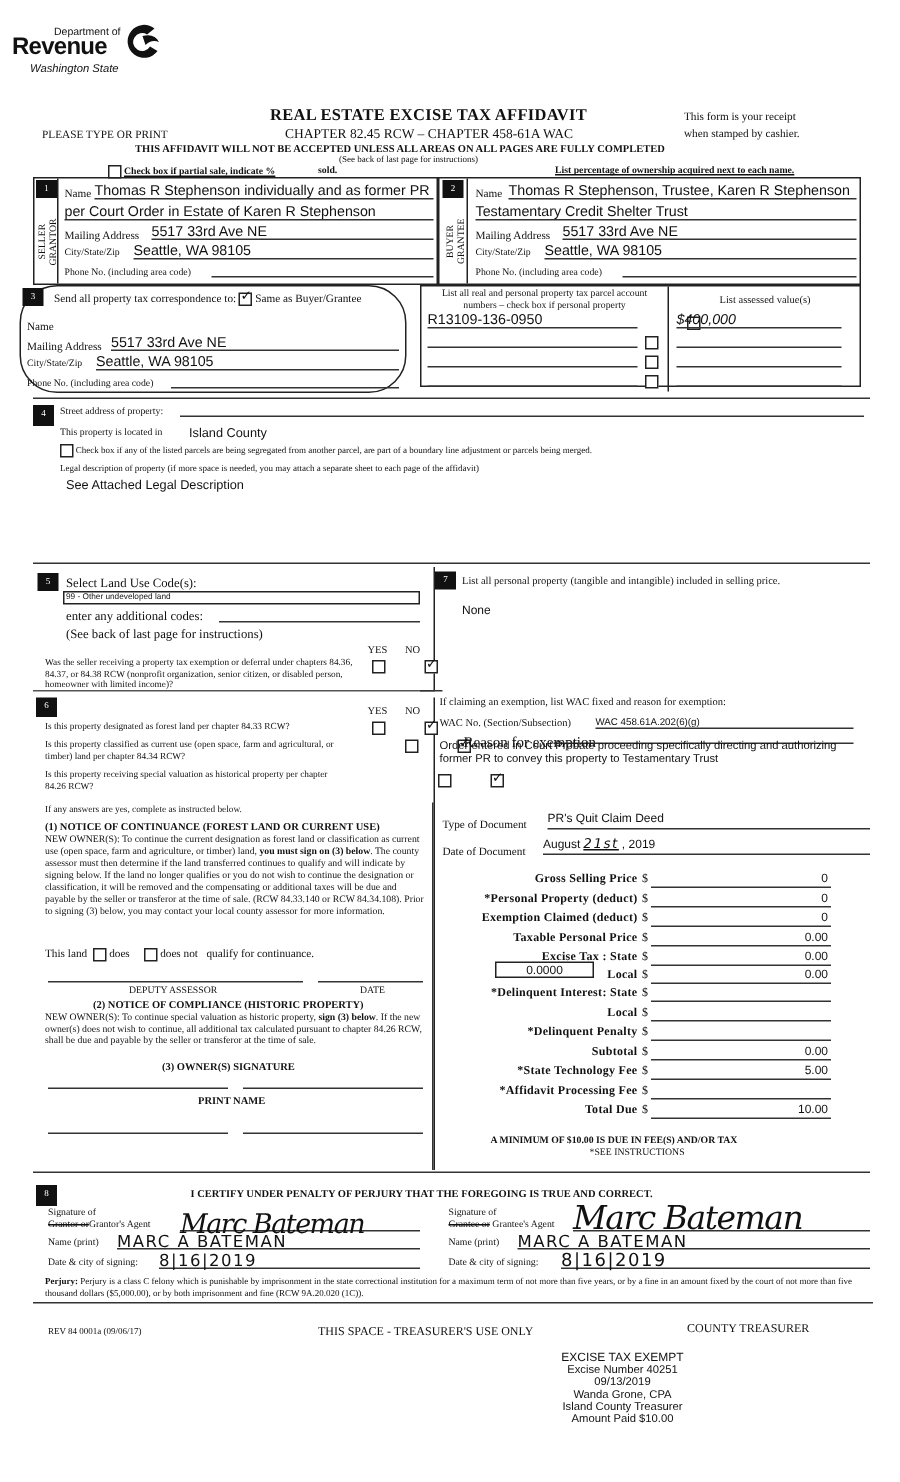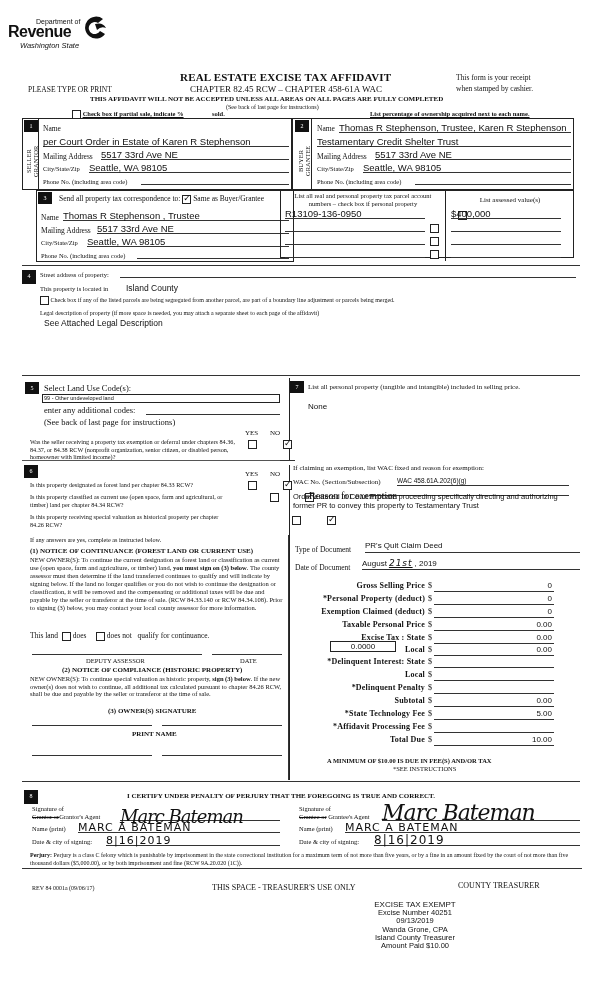--- a/index.html
+++ b/index.html
@@ -51,20 +51,21 @@
 <div class="abs bold" style="left:370px;top:110px;font-size:6.5px;text-decoration:underline;">List percentage of ownership acquired next to each name.</div>
 
 <div class="box" style="left:22px;top:118px;width:270px;height:72px;border-width:1px 1px 1px 1px;">
   <div class="secnum" style="left:1px;top:1px;">1</div>
   <div class="abs" style="left:15px;top:0;width:1px;height:70px;background:#222;"></div>
   <div class="vert" style="left:2px;top:22px;height:40px;width:12px;">
     <span>SELLER</span><br>
     <span>GRANTOR</span>
   </div>
   <div class="abs lbl" style="left:20px;top:5px;">Name</div>
+  <div class="line" style="left:40px;top:3px;width:226px;height:11px;"><span class="hw">Thomas R Stephenson individually and as former PR</span></div>
   <div class="line" style="left:20px;top:17px;width:246px;height:11px;"><span class="hw">per Court Order in Estate of Karen R Stephenson</span></div>
   <div class="abs lbl" style="left:20px;top:33px;">Mailing Address</div>
   <div class="line" style="left:78px;top:30px;width:188px;height:11px;"><span class="hw">5517 33rd Ave NE</span></div>
   <div class="abs lbl" style="left:20px;top:46px;font-size:6.5px;">City/State/Zip</div>
   <div class="line" style="left:66px;top:43px;width:200px;height:11px;"><span class="hw">Seattle, WA 98105</span></div>
   <div class="abs lbl" style="left:20px;top:59px;font-size:6.5px;">Phone No. (including area code)</div>
   <div class="line" style="left:118px;top:58px;width:148px;height:8px;"></div>
 </div>
 
 <div class="box" style="left:292px;top:118px;width:282px;height:72px;">
@@ -78,49 +79,48 @@
   <div class="line" style="left:46px;top:3px;width:232px;height:11px;"><span class="hw">Thomas R Stephenson, Trustee, Karen R Stephenson</span></div>
   <div class="line" style="left:24px;top:17px;width:254px;height:11px;"><span class="hw">Testamentary Credit Shelter Trust</span></div>
   <div class="abs lbl" style="left:24px;top:33px;">Mailing Address</div>
   <div class="line" style="left:82px;top:30px;width:196px;height:11px;"><span class="hw">5517 33rd Ave NE</span></div>
   <div class="abs lbl" style="left:24px;top:46px;font-size:6.5px;">City/State/Zip</div>
   <div class="line" style="left:70px;top:43px;width:208px;height:11px;"><span class="hw">Seattle, WA  98105</span></div>
   <div class="abs lbl" style="left:24px;top:59px;font-size:6.5px;">Phone No. (including area code)</div>
   <div class="line" style="left:122px;top:58px;width:156px;height:8px;"></div>
 </div>
 
-<div class="box" style="left:36px;top:190px;width:258px;height:72px;">
+<div class="box" style="left:13px;top:190px;width:258px;height:72px;border-radius:25px;">
   <div class="secnum" style="left:1px;top:1px;">3</div>
   <div class="abs" style="left:22px;top:3px;font-size:7.5px;white-space:nowrap;">
     <span>Send all property tax correspondence to:</span>
     <span class="cb checked"></span>
     <span>Same as Buyer/Grantee</span>
   </div>
   <div class="abs lbl" style="left:4px;top:22px;">Name</div>
-  <div class="line" style="left:26px;top:19px;width:226px;height:11px;"><span class="hw">Thomas R Stephenson , Trustee</span></div>
   <div class="abs lbl" style="left:4px;top:35px;">Mailing Address</div>
   <div class="line" style="left:60px;top:32px;width:192px;height:11px;"><span class="hw">5517 33rd Ave NE</span></div>
   <div class="abs lbl" style="left:4px;top:48px;font-size:6.5px;">City/State/Zip</div>
   <div class="line" style="left:50px;top:45px;width:202px;height:11px;"><span class="hw">Seattle, WA  98105</span></div>
   <div class="abs lbl" style="left:4px;top:61px;font-size:6.5px;">Phone No. (including area code)</div>
   <div class="line" style="left:100px;top:60px;width:152px;height:8px;"></div>
 </div>
 
 <div class="box" style="left:280px;top:190px;width:294px;height:68px;">
   <div class="abs" style="left:2px;top:1px;width:160px;text-align:center;font-size:6.5px;line-height:7.5px;">
     <div>List all real and personal property tax parcel account</div>
     <div>numbers – check box if personal property</div>
   </div>
   <div class="abs" style="left:164px;top:0;width:1px;height:70px;background:#222;"></div>
   <div class="abs" style="left:165px;top:5px;width:128px;text-align:center;font-size:7px;">List assessed value(s)</div>
   <div>
     <div class="abs" style="left:4px;top:17px;width:286px;height:13px;padding-left:28px;">
       <div class="line" style="left:0;top:0;width:140px;height:11px;"><span class="hw">R13109-136-0950</span></div>
       <span class="cb abs" style="left:145px;top:2px;"></span>
-      <div class="line" style="left:166px;top:0;width:110px;height:11px;"><span class="hw">$400,000</span></div>
+      <div class="line" style="left:166px;top:0;width:110px;height:11px;font-style:italic;"><span class="hw">$400,000</span></div>
     </div>
     <div class="abs" style="left:4px;top:30px;width:286px;height:13px;">
       <div class="line" style="left:0;top:0;width:140px;height:11px;"><span class="hw"></span></div>
       <span class="cb abs" style="left:145px;top:2px;"></span>
       <div class="line" style="left:166px;top:0;width:110px;height:11px;"><span class="hw"></span></div>
     </div>
     <div class="abs" style="left:4px;top:43px;width:286px;height:13px;">
       <div class="line" style="left:0;top:0;width:140px;height:11px;"><span class="hw"></span></div>
       <span class="cb abs" style="left:145px;top:2px;"></span>
       <div class="line" style="left:166px;top:0;width:110px;height:11px;"><span class="hw"></span></div>

